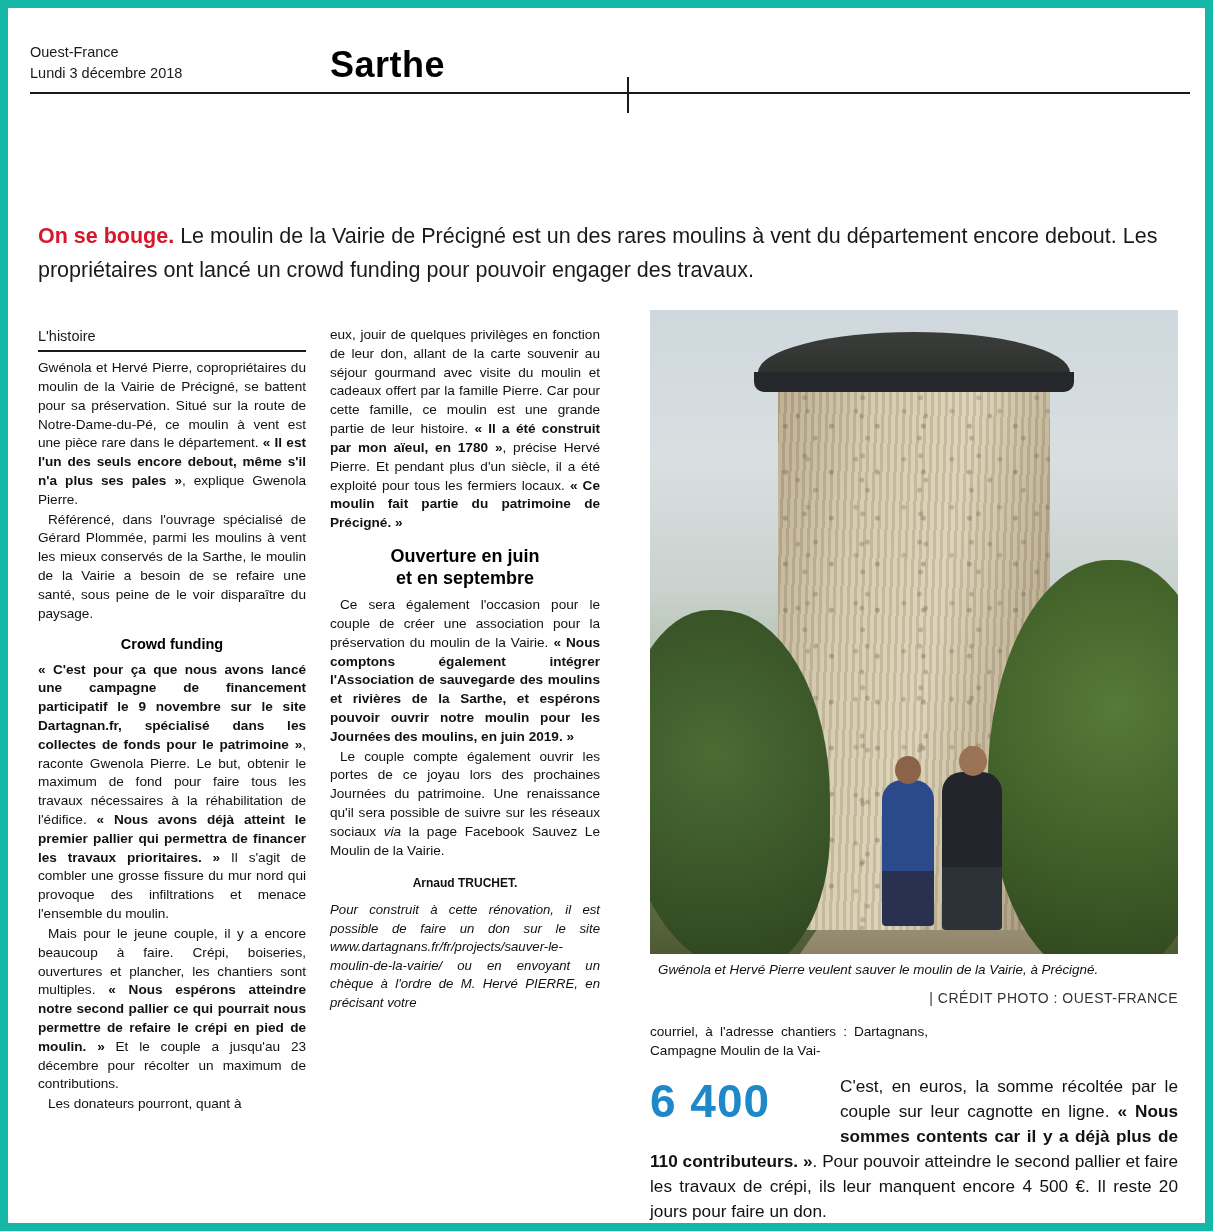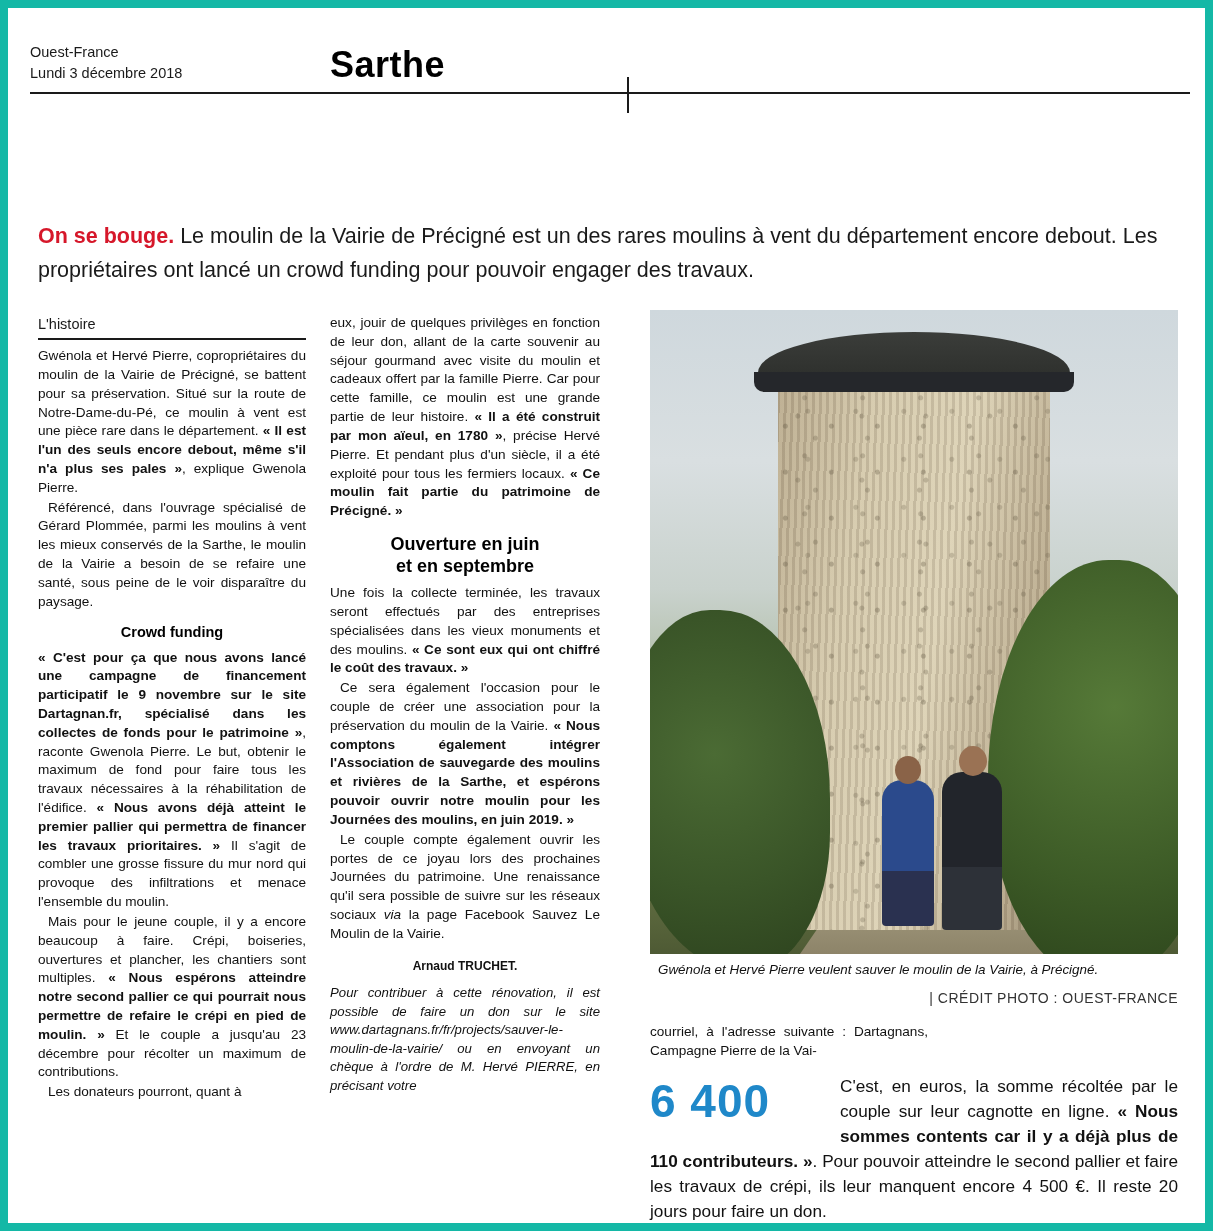--- a/index.html
+++ b/index.html
@@ -92,21 +92,21 @@
     color: #1a1a1a;
   }
   .standfirst .kicker {
     color: #d6172a;
     font-weight: bold;
   }
 
   
   .col {
     position: absolute;
-    top: 292px;
+    top: 304px;
     font-size: 13.6px;
     line-height: 1.385;
     text-align: justify;
     color: #111111;
   }
   .col p {
     margin: 0 0 1px 0;
     text-indent: 10px;
   }
   .col p.noindent { text-indent: 0; }
@@ -341,25 +341,24 @@
       <div class="subhead">Crowd funding</div>
       <p class="noindent"><b>« C'est pour ça que nous avons lancé une campagne de financement participatif le 9 novembre sur le site Dartagnan.fr, spécialisé dans les collectes de fonds pour le patrimoine »</b><span>, raconte Gwenola Pierre. Le but, obtenir le maximum de fond pour faire tous les travaux nécessaires à la réhabilitation de l'édifice. </span><b>« Nous avons déjà atteint le premier pallier qui permettra de financer les travaux prioritaires. »</b><span> Il s'agit de combler une grosse fissure du mur nord qui provoque des infiltrations et menace l'ensemble du moulin.</span></p>
       <p><span>Mais pour le jeune couple, il y a encore beaucoup à faire. Crépi, boiseries, ouvertures et plancher, les chantiers sont multiples. </span><b>« Nous espérons atteindre notre second pallier ce qui pourrait nous permettre de refaire le crépi en pied de moulin. »</b><span> Et le couple a jusqu'au 23 décembre pour récolter un maximum de contributions.</span></p>
       <p>Les donateurs pourront, quant à</p>
     </div>
 
     <div class="col" id="col2">
       <p class="noindent"><span>eux, jouir de quelques privilèges en fonction de leur don, allant de la carte souvenir au séjour gourmand avec visite du moulin et cadeaux offert par la famille Pierre. Car pour cette famille, ce moulin est une grande partie de leur histoire. </span><b>« Il a été construit par mon aïeul, en 1780 »</b><span>, précise Hervé Pierre. Et pendant plus d'un siècle, il a été exploité pour tous les fermiers locaux. </span><b>« Ce moulin fait partie du patrimoine de Précigné. »</b></p>
       <div class="subhead-left" style="white-space:pre-line">Ouverture en juin
 et en septembre</div>
-      <p class="noindent"><span>Une fois la collecte terminée, les travaux seront effectués par des entreprises spécialisées dans les vieux monuments et des moulins. </span><b>« Ce sont eux qui ont chiffré le coût des travaux. »</b></p>
       <p><span>Ce sera également l'occasion pour le couple de créer une association pour la préservation du moulin de la Vairie. </span><b>« Nous comptons également intégrer l'Association de sauvegarde des moulins et rivières de la Sarthe, et espérons pouvoir ouvrir notre moulin pour les Journées des moulins, en juin 2019. »</b></p>
       <p><span>Le couple compte également ouvrir les portes de ce joyau lors des prochaines Journées du patrimoine. Une renaissance qu'il sera possible de suivre sur les réseaux sociaux </span><i>via</i><span> la page Facebook Sauvez Le Moulin de la Vairie.</span></p>
       <div class="byline">Arnaud TRUCHET.</div>
-      <div class="contrib"><i>Pour contribuer à cette rénovation, il est possible de faire un don sur le site www.dartagnans.fr/fr/projects/sauver-le-moulin-de-la-vairie/ ou en envoyant un chèque à l'ordre de M. Hervé PIERRE, en précisant votre</i></div>
+      <div class="contrib"><i>Pour construit à cette rénovation, il est possible de faire un don sur le site www.dartagnans.fr/fr/projects/sauver-le-moulin-de-la-vairie/ ou en envoyant un chèque à l'ordre de M. Hervé PIERRE, en précisant votre</i></div>
     </div>
 
     <div class="photo-wrap">
       <div class="sky"></div>
       <div class="ground"></div>
       <div class="path"></div>
       <div class="mill-body"></div>
       <div class="mill-cap"></div>
       <div class="mill-cap-edge"></div>
       <div class="tree-l"></div>
@@ -367,21 +366,21 @@
       <div class="person-a">
           <div class="head"></div>
         </div>
       <div class="person-b">
           <div class="head"></div>
         </div>
     </div>
     <div class="caption">Gwénola et Hervé Pierre veulent sauver le moulin de la Vairie, à Précigné.</div>
     <div class="credit">| CRÉDIT PHOTO : OUEST-FRANCE</div>
 
-    <div class="tail-left">courriel, à l'adresse suivante : Dartagnans, Campagne Pierre de la Vai-</div>
+    <div class="tail-left">courriel, à l'adresse chantiers : Dartagnans, Campagne Moulin de la Vai-</div>
 
     <div class="bignum">6 400</div>
     <div class="bigtext">
       <span class="spacer"></span><span>C'est, en euros, la somme récoltée par le couple sur leur cagnotte en ligne. </span><b>« Nous sommes contents car il y a déjà plus de 110 contributeurs. »</b><span>. Pour pouvoir atteindre le second pallier et faire les travaux de crépi, ils leur manquent encore 4 500 €. Il reste 20 jours pour faire un don.</span>
     </div>
 
   </div>
 </div>
 
 </body></html>

